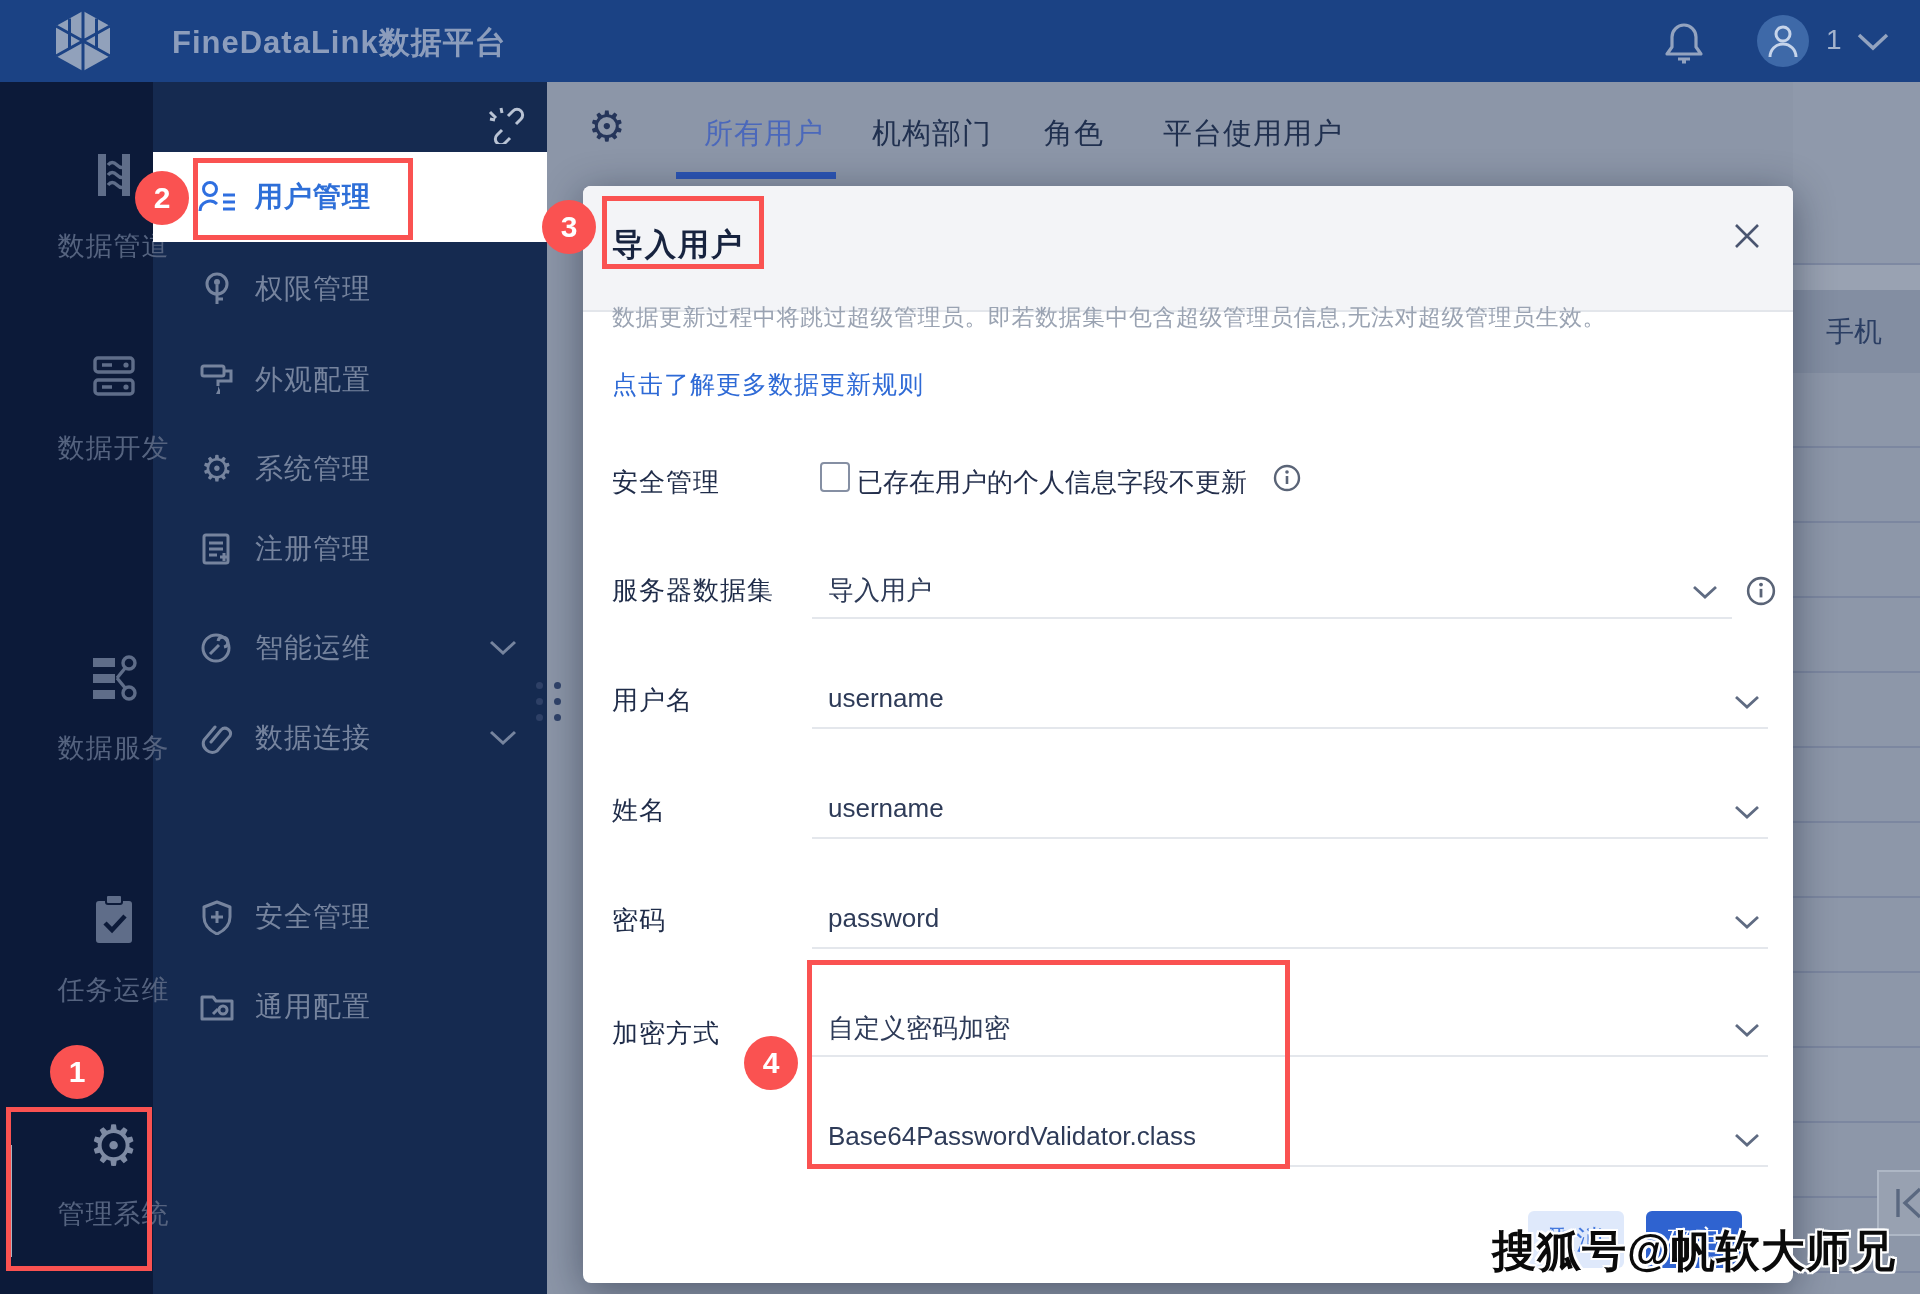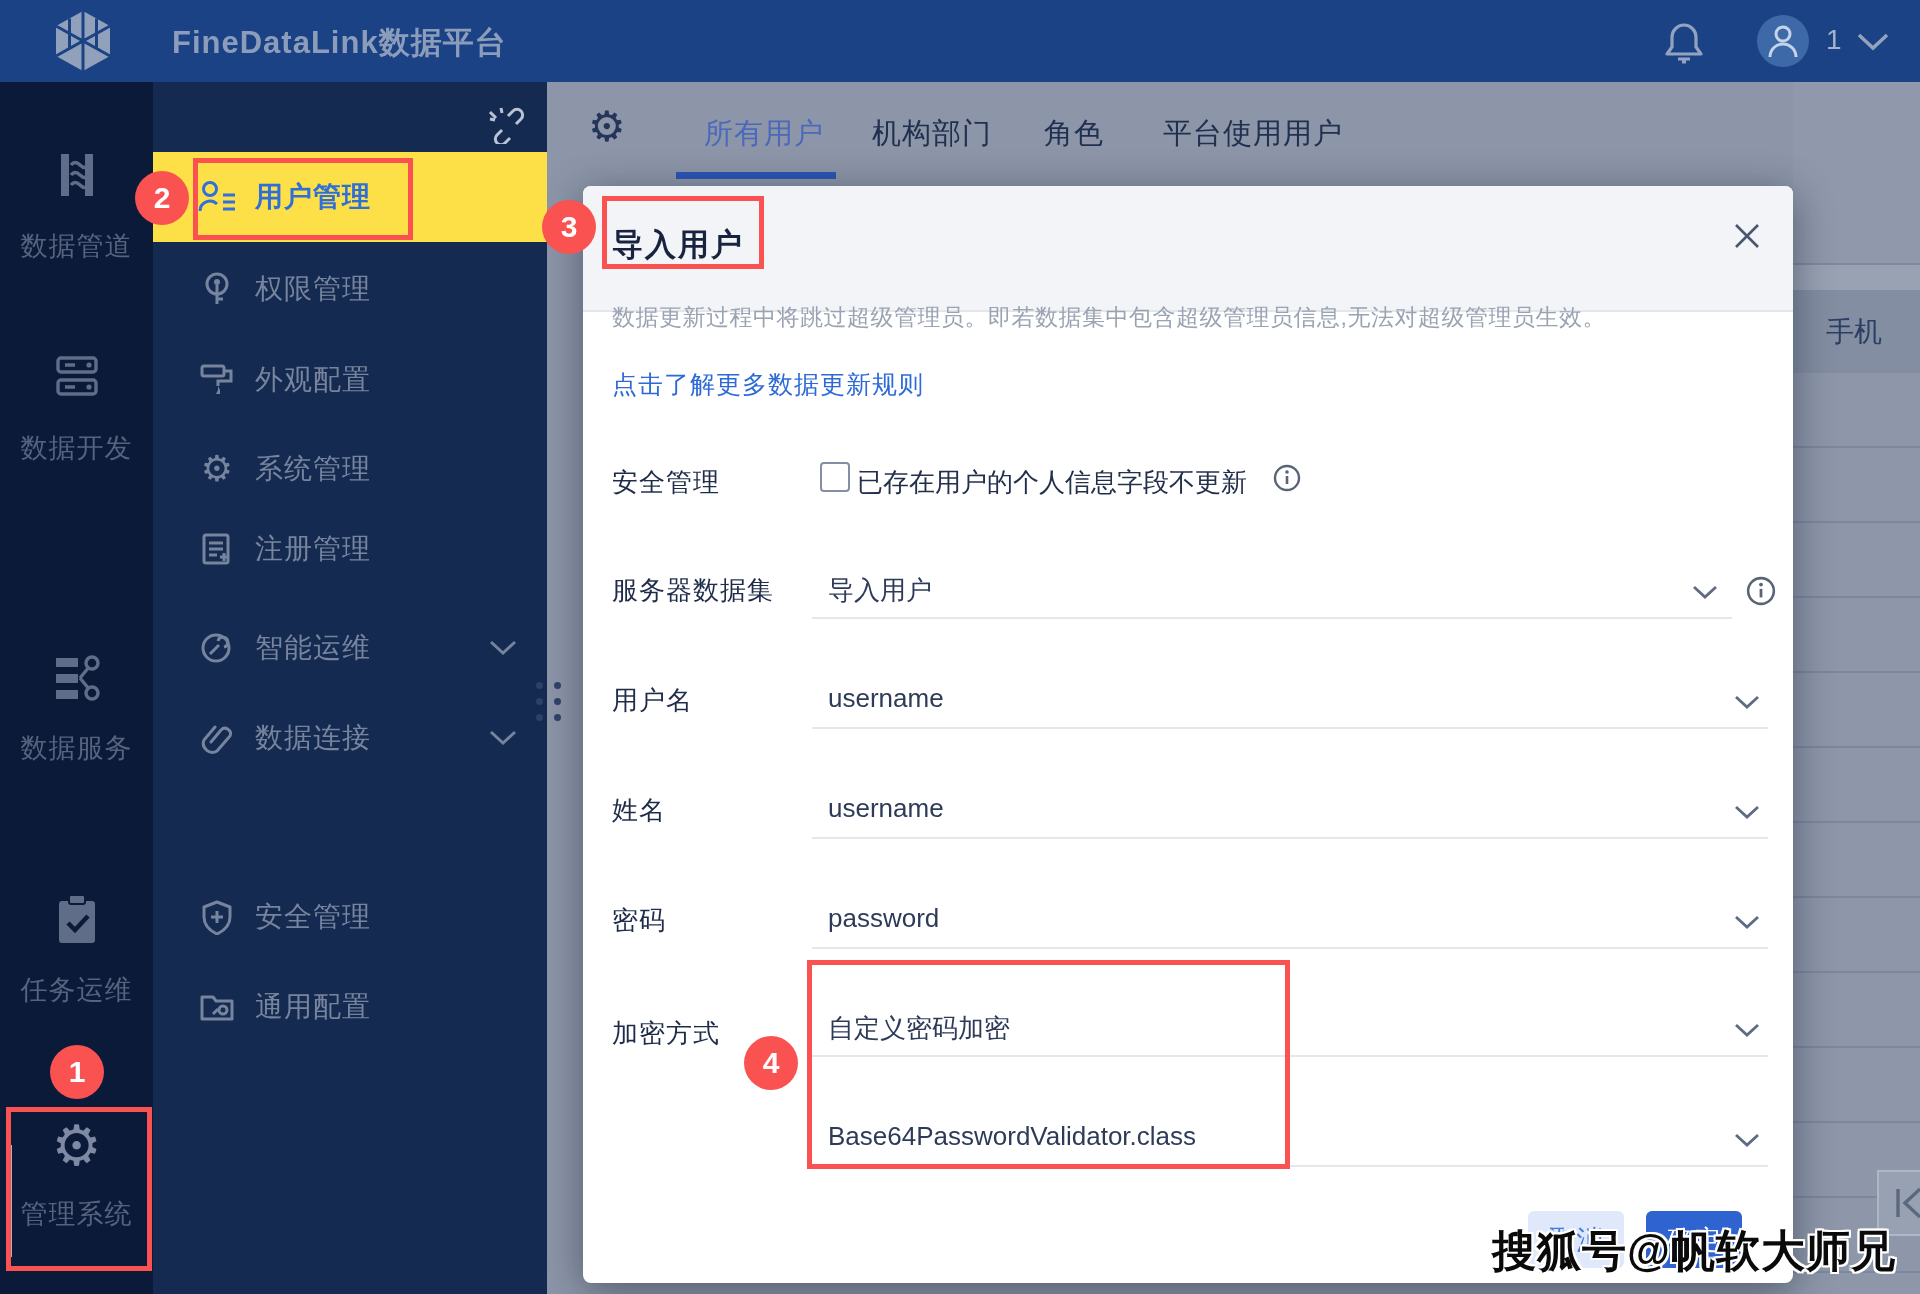--- a/index.html
+++ b/index.html
@@ -6,30 +6,30 @@
   body{font-family:"Liberation Sans","DejaVu Sans",sans-serif;}
   #screen{position:relative;width:1920px;height:1294px;overflow:hidden;background:#8c96a8;}
   .abs{position:absolute;}
   
   .header{left:0;top:0;width:1920px;height:82px;background:#1b4284;z-index:20;}
   .app-title{left:172px;top:22px;font-size:31px;font-weight:bold;color:#8c9dbc;letter-spacing:1px;}
   .user-count{left:1826px;top:24px;font-size:28px;color:#a4b3cc;}
   .avatar{left:1757px;top:15px;width:52px;height:52px;border-radius:50%;background:#3e69a8;display:flex;align-items:center;justify-content:center;}
   
   .rail{left:0;top:82px;width:153px;height:1212px;background:#0c1a39;z-index:20;}
-  .rail-item{left:0;width:153px;text-align:center;z-index:21;}
+  .rail-item{left:0;width:153px;text-align:center;z-index:21;padding-left:37px;}
   .rail-label{font-size:27px;color:#55637f;letter-spacing:1px;}
   .gear-glyph{font-size:56px;color:#7e8aa3;line-height:1;}
   .rail-scrollbar{left:8px;top:1145px;width:4px;height:112px;background:#c9cfd9;opacity:.85;z-index:22;}
   
   .menu{left:153px;top:82px;width:394px;height:1212px;background:#152a50;z-index:20;}
   .menu-item{left:153px;width:394px;height:90px;z-index:21;display:flex;align-items:center;}
   .menu-item .mi-icon{position:absolute;left:44px;width:40px;text-align:center;color:#76849e;}
   .menu-item .mi-label{position:absolute;left:102px;font-size:28px;color:#76849e;letter-spacing:1px;}
-  .menu-item.active{background:#fde047;font-family:Liberation Serif, serif;}
+  .menu-item.active{background:#ffffff;font-family:Liberation Serif, serif;}
   .menu-item.active .mi-label{color:#2e6fd8;font-weight:bold;}
   .mi-gear{font-size:36px;line-height:1;}
   .mi-chev{position:absolute;left:335px;}
   
   .content-bg{left:547px;top:82px;width:1373px;height:1212px;background:#8c96a8;z-index:1;}
   .tab-label{top:114px;font-size:29px;color:#20304f;z-index:2;letter-spacing:1px;}
   .tab-label.active{color:#4b68bb;}
   .tab-underline{left:676px;top:172px;width:160px;height:7px;background:#2c55b4;z-index:2;}
   .tab-gear{left:588px;top:106px;font-size:42px;color:#25355a;z-index:2;line-height:1;}
   

